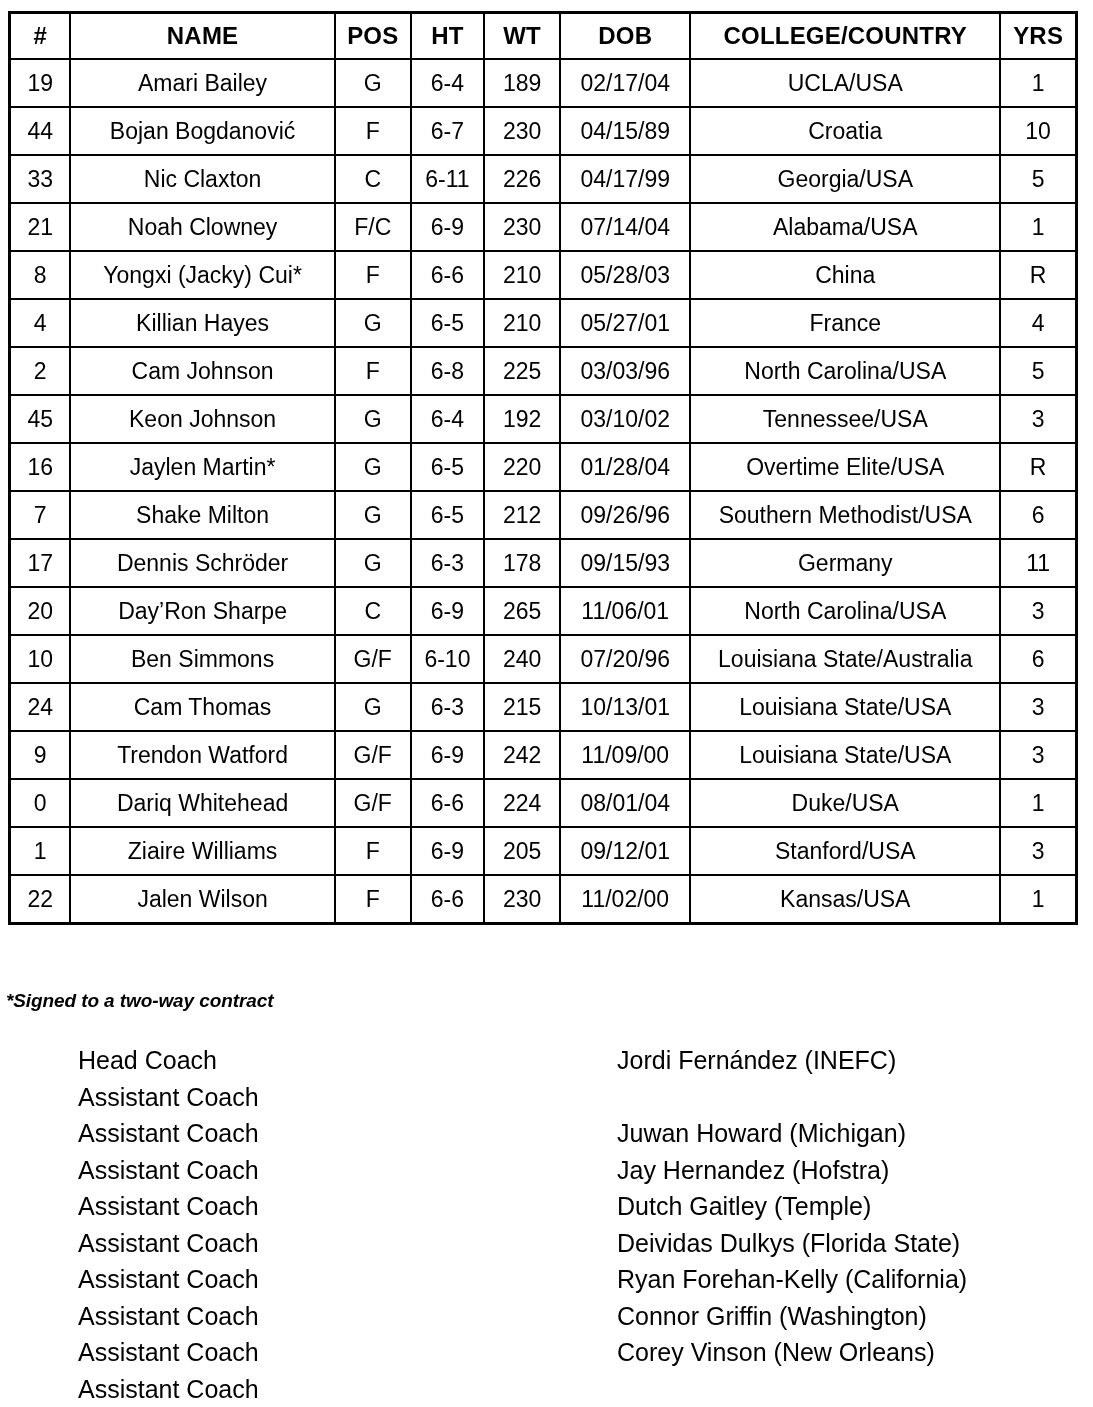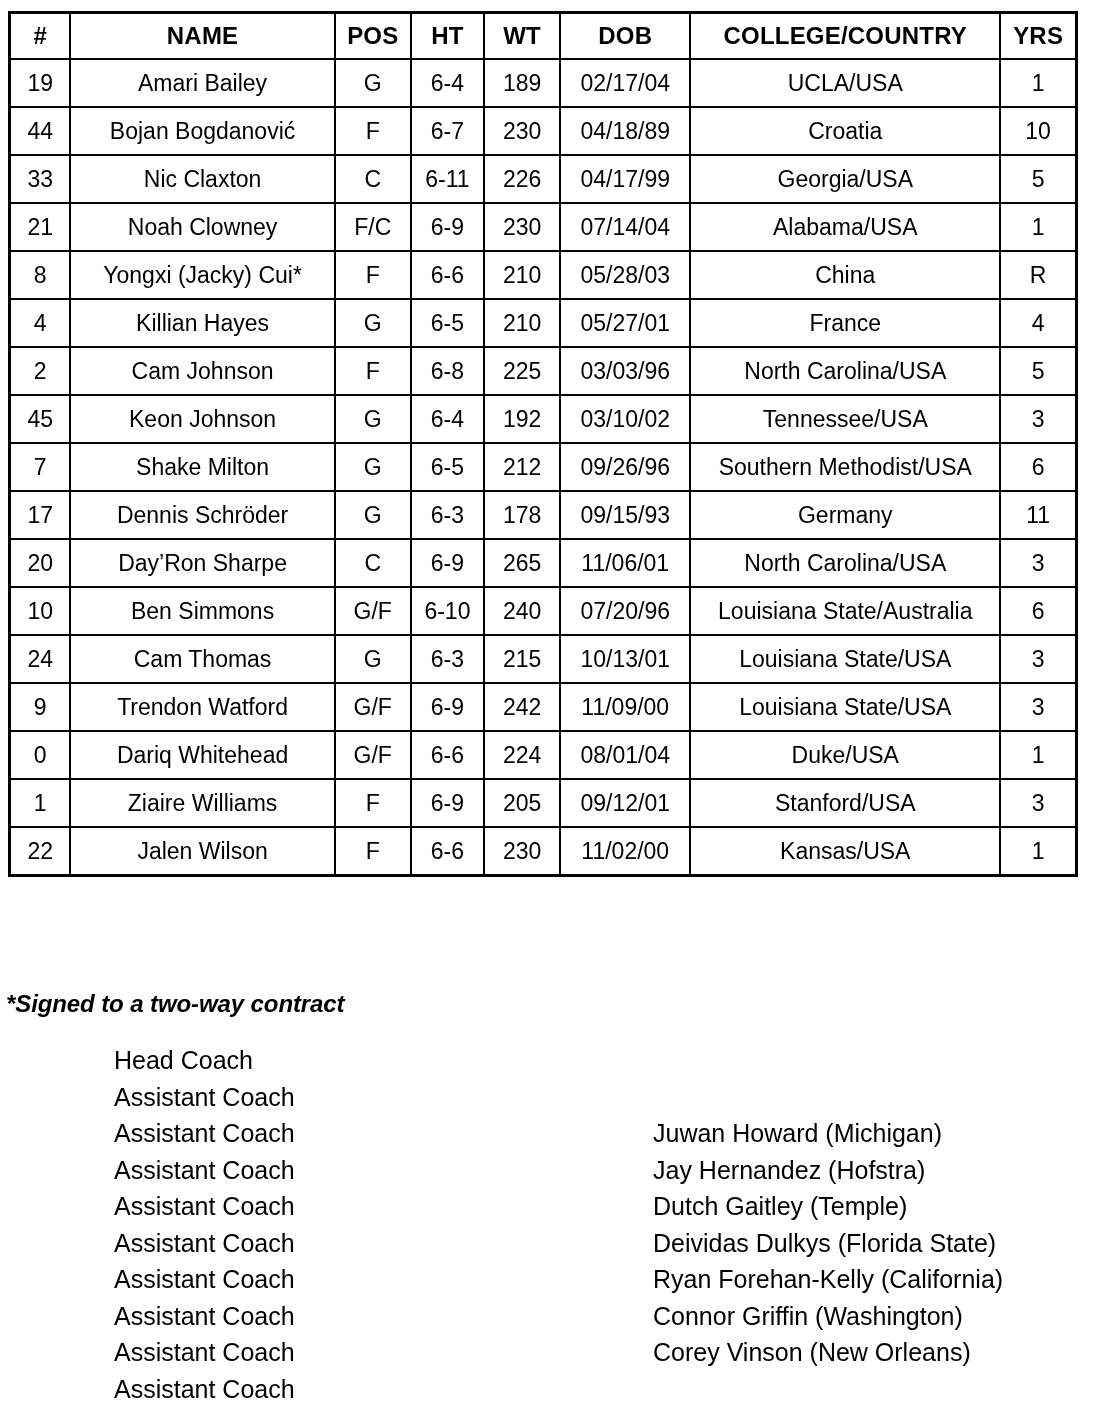--- a/index.html
+++ b/index.html
@@ -68,39 +68,38 @@
 
   table.roster tbody td {
     font-weight: normal;
   }
 
   
   .footnote {
     position: absolute;
     left: 6px;
     top: 990px;
-    font-size: 24px;
+    font-size: 19px;
     font-weight: bold;
     font-style: italic;
     letter-spacing: -0.1px;
     white-space: nowrap;
   }
 
   
   .staff {
     position: absolute;
     left: 0;
     top: 1046px;
     width: 1093px;
   }
   .staff-row {
     display: flex;
     align-items: baseline;
     height: 36.5px;
-    margin-left: 36px;
   }
   .staff-title {
     width: 617px;
     padding-left: 78px;
     box-sizing: border-box;
     font-size: 25px;
     white-space: nowrap;
   }
   .staff-person {
     font-size: 25px;
@@ -146,21 +145,21 @@
             <td>02/17/04</td>
             <td>UCLA/USA</td>
             <td>1</td>
           </tr>
           <tr>
             <td>44</td>
             <td>Bojan Bogdanović</td>
             <td>F</td>
             <td>6-7</td>
             <td>230</td>
-            <td>04/18/89</td>
+            <td>04/15/89</td>
             <td>Croatia</td>
             <td>10</td>
           </tr>
           <tr>
             <td>33</td>
             <td>Nic Claxton</td>
             <td>C</td>
             <td>6-11</td>
             <td>226</td>
             <td>04/17/99</td>
@@ -211,20 +210,30 @@
             <td>45</td>
             <td>Keon Johnson</td>
             <td>G</td>
             <td>6-4</td>
             <td>192</td>
             <td>03/10/02</td>
             <td>Tennessee/USA</td>
             <td>3</td>
           </tr>
           <tr>
+            <td>16</td>
+            <td>Jaylen Martin*</td>
+            <td>G</td>
+            <td>6-5</td>
+            <td>220</td>
+            <td>01/28/04</td>
+            <td>Overtime Elite/USA</td>
+            <td>R</td>
+          </tr>
+          <tr>
             <td>7</td>
             <td>Shake Milton</td>
             <td>G</td>
             <td>6-5</td>
             <td>212</td>
             <td>09/26/96</td>
             <td>Southern Methodist/USA</td>
             <td>6</td>
           </tr>
           <tr>
@@ -309,20 +318,21 @@
           </tr>
         </tbody>
     </table>
   </div>
 
   <div class="footnote">*Signed to a two-way contract</div>
 
   <div class="staff" id="staff-list">
       <div class="staff-row">
         <div class="staff-title">Head Coach</div>
+        <div class="staff-person">Jordi Fernández (INEFC)</div>
       </div>
       <div class="staff-row">
         <div class="staff-title">Assistant Coach</div>
       </div>
       <div class="staff-row">
         <div class="staff-title">Assistant Coach</div>
         <div class="staff-person">Juwan Howard (Michigan)</div>
       </div>
       <div class="staff-row">
         <div class="staff-title">Assistant Coach</div>

